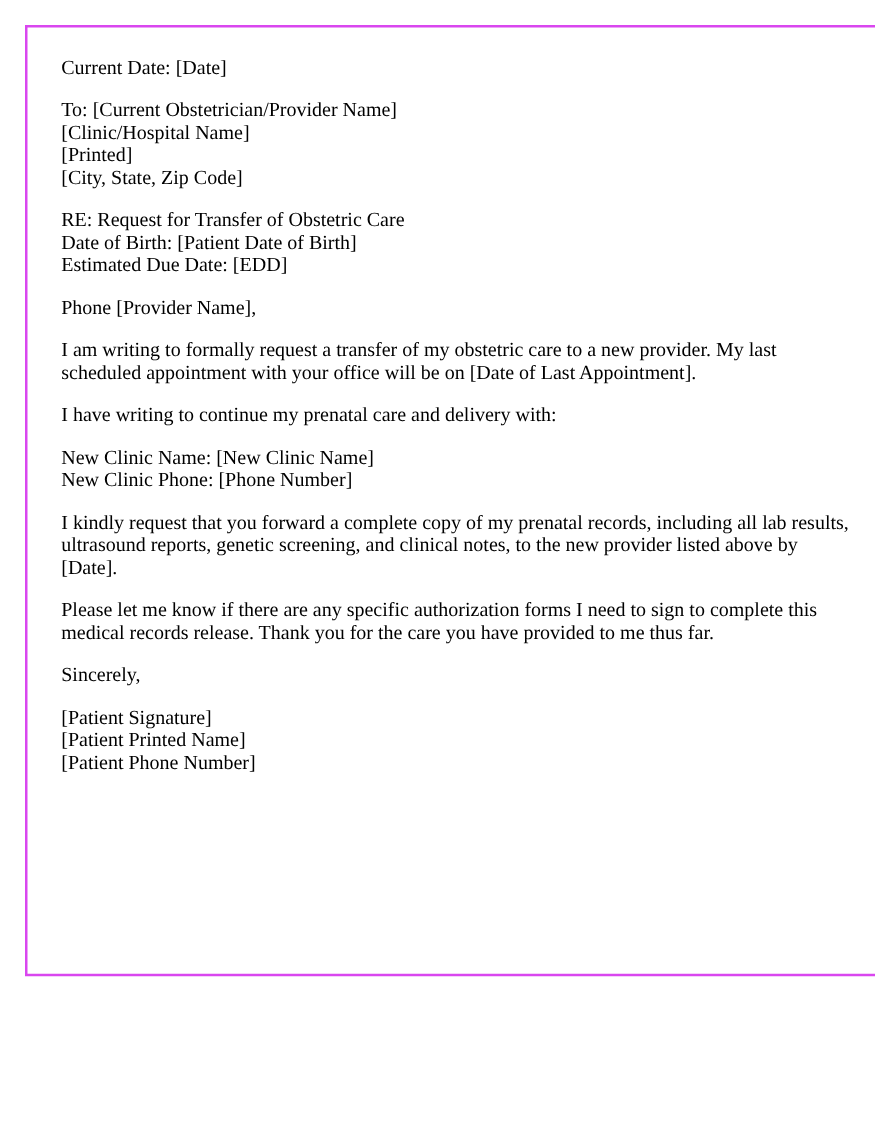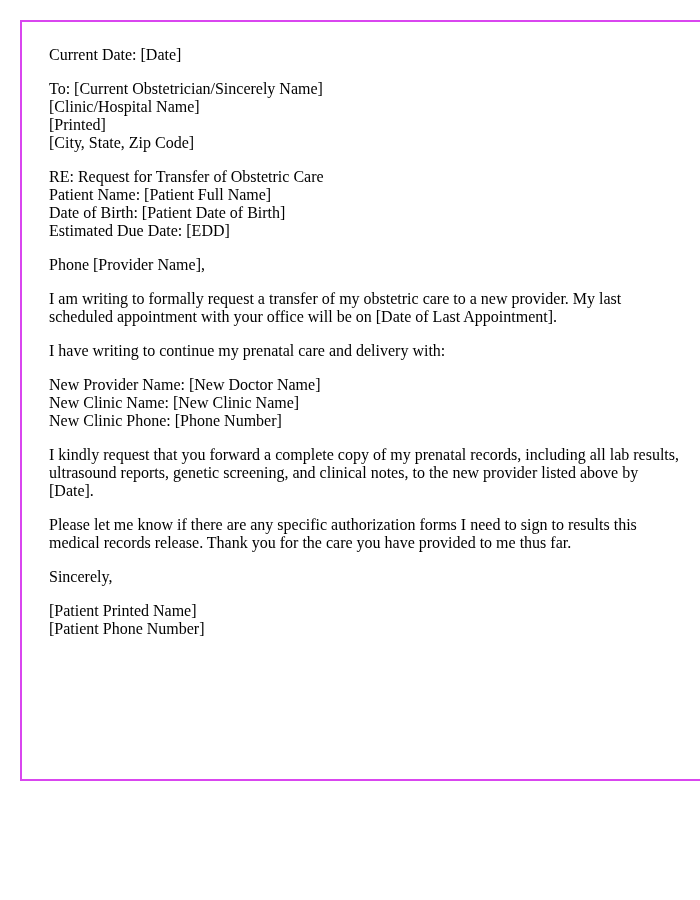--- a/index.html
+++ b/index.html
@@ -41,50 +41,49 @@
 </style>
 </head>
 <body>
 
 <div class="letter-frame">
   <div class="letter-content">
 
     <p class="para">Current Date: [Date]</p>
 
     <p class="para">
-      <span class="line">To: [Current Obstetrician/Sincerely Name]</span>
+      <span class="line">To: [Current Obstetrician/Provider Name]</span>
       <span class="line">[Clinic/Hospital Name]</span>
       <span class="line">[Printed]</span>
       <span class="line">[City, State, Zip Code]</span>
     </p>
 
     <p class="para">
       <span class="line">RE: Request for Transfer of Obstetric Care</span>
-      <span class="line">Patient Name: [Patient Full Name]</span>
       <span class="line">Date of Birth: [Patient Date of Birth]</span>
       <span class="line">Estimated Due Date: [EDD]</span>
     </p>
 
     <p class="para">Phone [Provider Name],</p>
 
     <p class="para">I am writing to formally request a transfer of my obstetric care to a new provider. My last scheduled appointment with your office will be on [Date of Last Appointment].</p>
 
     <p class="para">I have writing to continue my prenatal care and delivery with:</p>
 
     <p class="para">
-      <span class="line">New Provider Name: [New Doctor Name]</span>
       <span class="line">New Clinic Name: [New Clinic Name]</span>
       <span class="line">New Clinic Phone: [Phone Number]</span>
     </p>
 
     <p class="para">I kindly request that you forward a complete copy of my prenatal records, including all lab results, ultrasound reports, genetic screening, and clinical notes, to the new provider listed above by [Date].</p>
 
-    <p class="para">Please let me know if there are any specific authorization forms I need to sign to results this medical records release. Thank you for the care you have provided to me thus far.</p>
+    <p class="para">Please let me know if there are any specific authorization forms I need to sign to complete this medical records release. Thank you for the care you have provided to me thus far.</p>
 
     <p class="para">Sincerely,</p>
 
     <p class="para">
+      <span class="line">[Patient Signature]</span>
       <span class="line">[Patient Printed Name]</span>
       <span class="line">[Patient Phone Number]</span>
     </p>
 
   </div>
 </div>
 
 </body></html>

